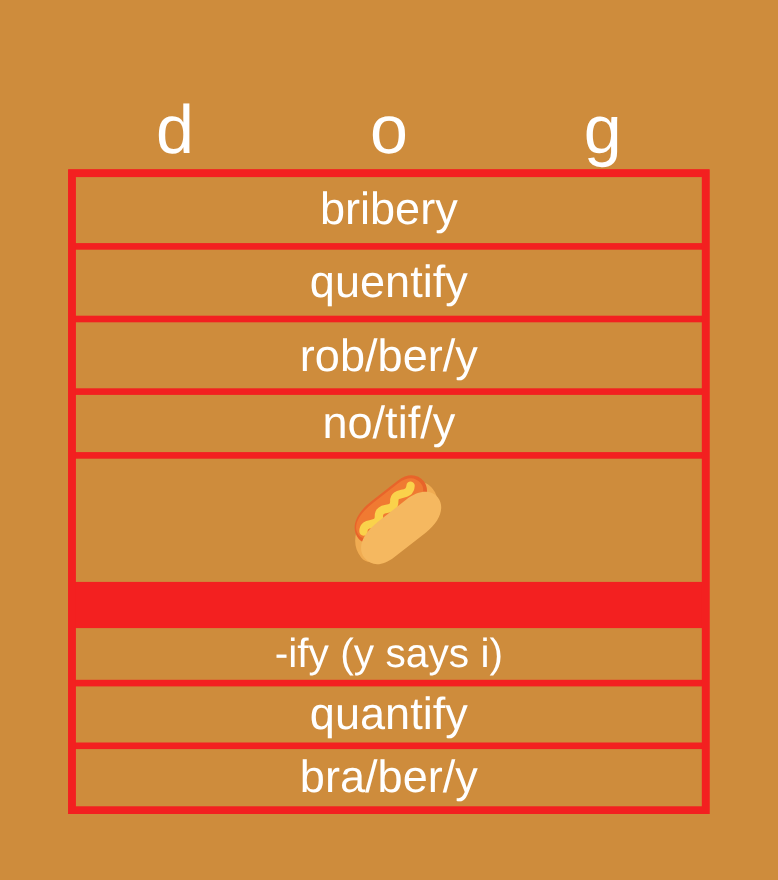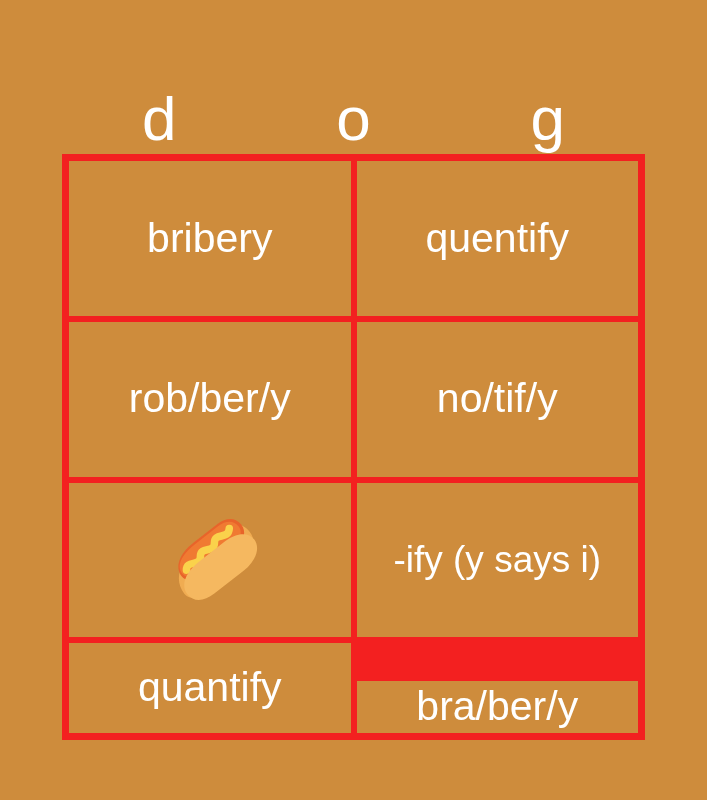--- a/index.html
+++ b/index.html
@@ -43,21 +43,21 @@
 
   
   #bingo-grid {
     position: absolute;
     left: 62px;
     top: 154px;
     width: 583px;
     height: 586px;
     box-sizing: border-box;
     display: grid;
-    grid-template-columns: 1fr 1fr;
+    grid-template-columns: 1fr;
     grid-template-rows: 1fr 1fr 1fr;
     gap: 6px;
     background: #F32020;
     border: 7px solid #F32020;
   }
 
   .bingo-cell {
     position: relative;
     background: #CE8C3C;
     display: flex;
@@ -131,25 +131,25 @@
         <path d="M22 44 C22 35 32 30 48 30 L75 30 C85 30 90 35 90 42
                  C90 48 84 53 74 53 L39 53 C29 53 22 50 22 44 Z" fill="#F07A32"></path>
 
         <path d="M27 44 C33 36 39 50 45 42 C51 34 57 48 63 40
                  C69 32 75 46 82 38" fill="none" stroke="#FAD24B" stroke-width="7" stroke-linecap="round" stroke-linejoin="round"></path>
 
         <path d="M14 62 C14 52 24 45 42 45 L72 45 C86 45 94 52 94 60
                  C94 70 83 77 68 77 L34 77 C21 77 14 71 14 62 Z" fill="#F5B860"></path>
       </svg>
     </div>
-    <div class="bingo-cell size-sm" style="background: rgb(206, 140, 60);">
+    <div class="bingo-cell size-sm" style="background: rgb(206, 140, 60); margin-top: 36px;">
       <span class="cell-text" style="color: rgb(255, 255, 255);">-ify (y says i)</span>
     </div>
 
     <div class="bingo-cell size-lg" style="background: rgb(206, 140, 60);">
       <span class="cell-text" style="color: rgb(255, 255, 255);">quantify</span>
     </div>
-    <div class="bingo-cell size-lg" style="background: rgb(206, 140, 60); margin-top: 38px;">
+    <div class="bingo-cell size-lg" style="background: rgb(206, 140, 60);">
       <span class="cell-text" style="color: rgb(255, 255, 255);">bra/ber/y</span>
     </div>
 
   </div>
 </div>
 
 </body></html>

